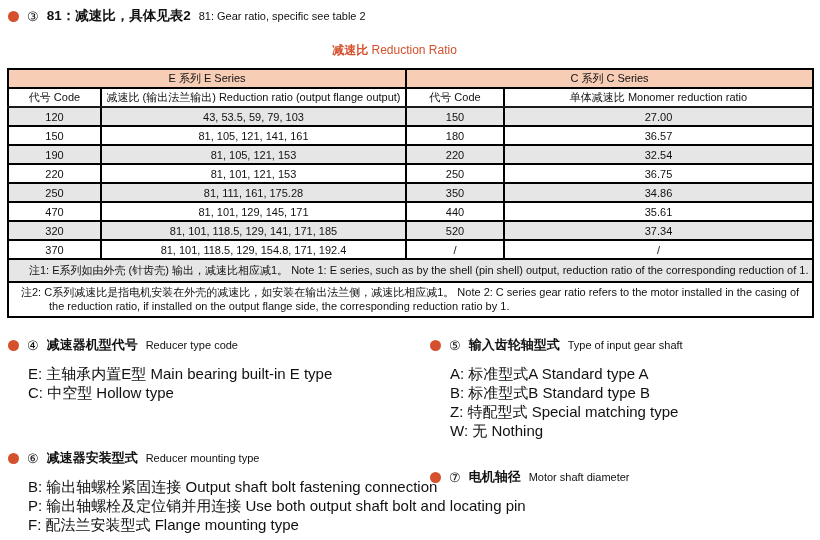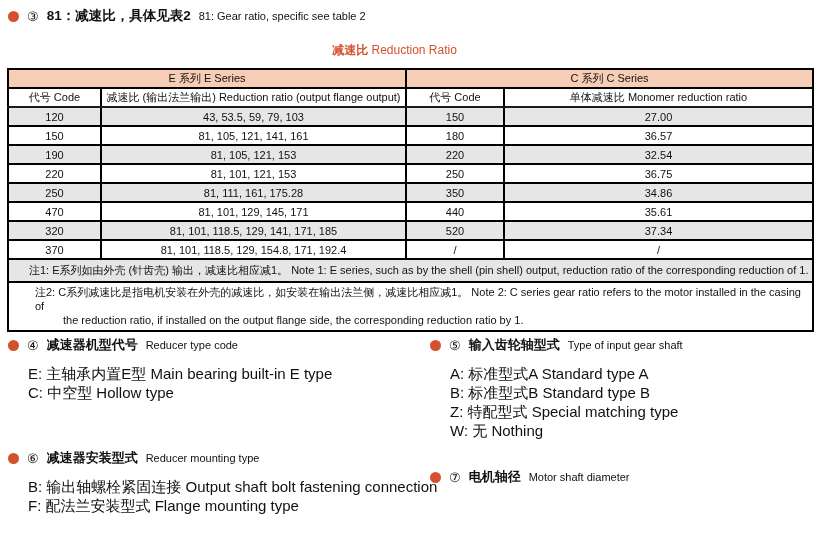--- a/index.html
+++ b/index.html
@@ -54,21 +54,21 @@
   #ratio-table col.c2{width:305px;}
   #ratio-table col.c3{width:98px;}
   #ratio-table col.c4{width:309px;}
   #ratio-table .vthick{border-left:2px solid var(--border);}
   #ratio-table tbody tr:nth-child(odd) td{background:var(--zebra);}
   #ratio-table tr.note-row-1 td{
     background:var(--zebra);text-align:right;padding:2px 4px 2px 20px;
     border-top:2px solid var(--border);
   }
   #ratio-table tr.note-row-2 td{
-    background:#ffffff;text-align:left;padding:2px 4px 3px 26px;
+    background:#ffffff;text-align:left;padding:2px 4px 3px 12px;
     white-space:normal;height:auto;line-height:14px;
   }
   .note-indent{padding-left:28px;display:block;}
 
   .section{position:absolute;}
   #section-4{left:8px;top:336px;}
   #section-5{left:430px;top:336px;}
   #section-6{left:8px;top:449px;}
   #section-7{left:430px;top:468px;}
 </style>
@@ -203,20 +203,21 @@
 <div id="section-6" class="section">
   <div class="sec-title">
     <span class="bullet"></span>
     <span class="num">⑥</span>
     <span class="zh-b">减速器安装型式</span>
     <span class="en">Reducer mounting type</span>
   </div>
   <div class="sec-items">
 
   <div class="sec-item">B: 输出轴螺栓紧固连接 Output shaft bolt fastening connection</div>
+      <div class="sec-item">P: 输出轴螺栓及定位销并用连接 Use both output shaft bolt and locating pin</div>
       <div class="sec-item">F: 配法兰安装型式 Flange mounting type</div>
     </div>
 </div>
 
 <div id="section-7" class="section">
   <div class="sec-title">
     <span class="bullet"></span>
     <span class="num">⑦</span>
     <span class="zh-b">电机轴径</span>
     <span class="en">Motor shaft diameter</span>

